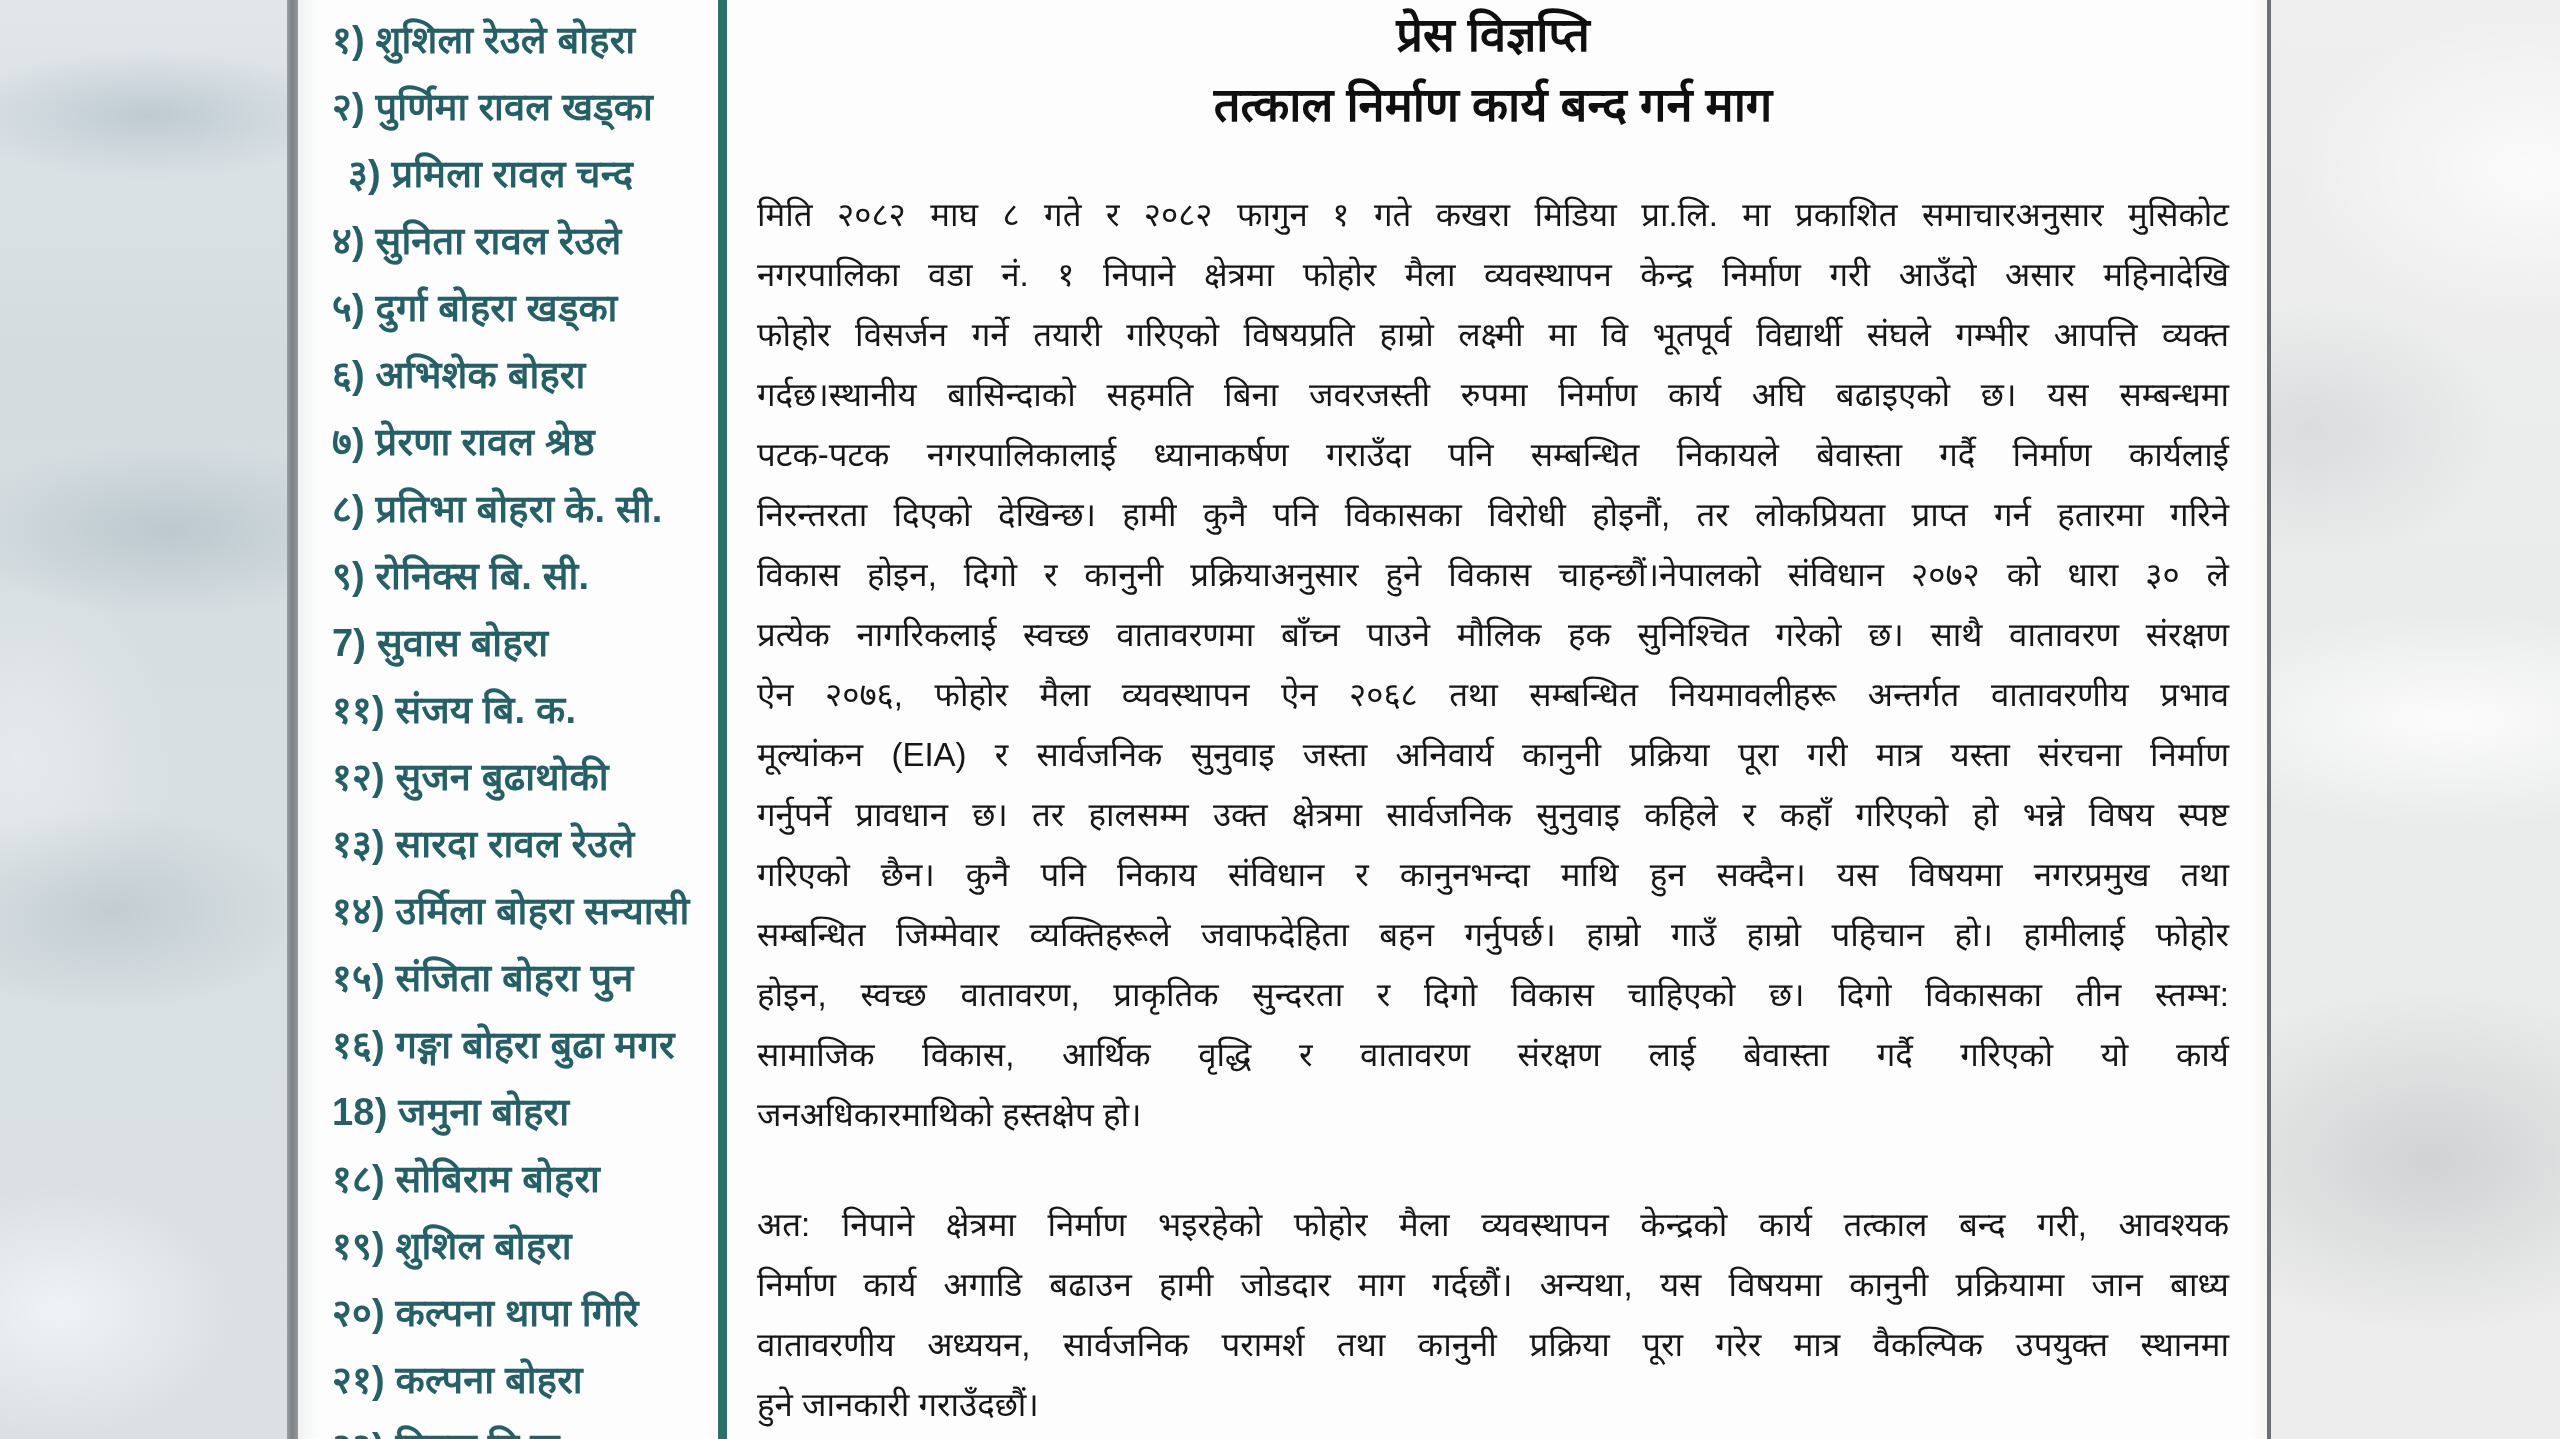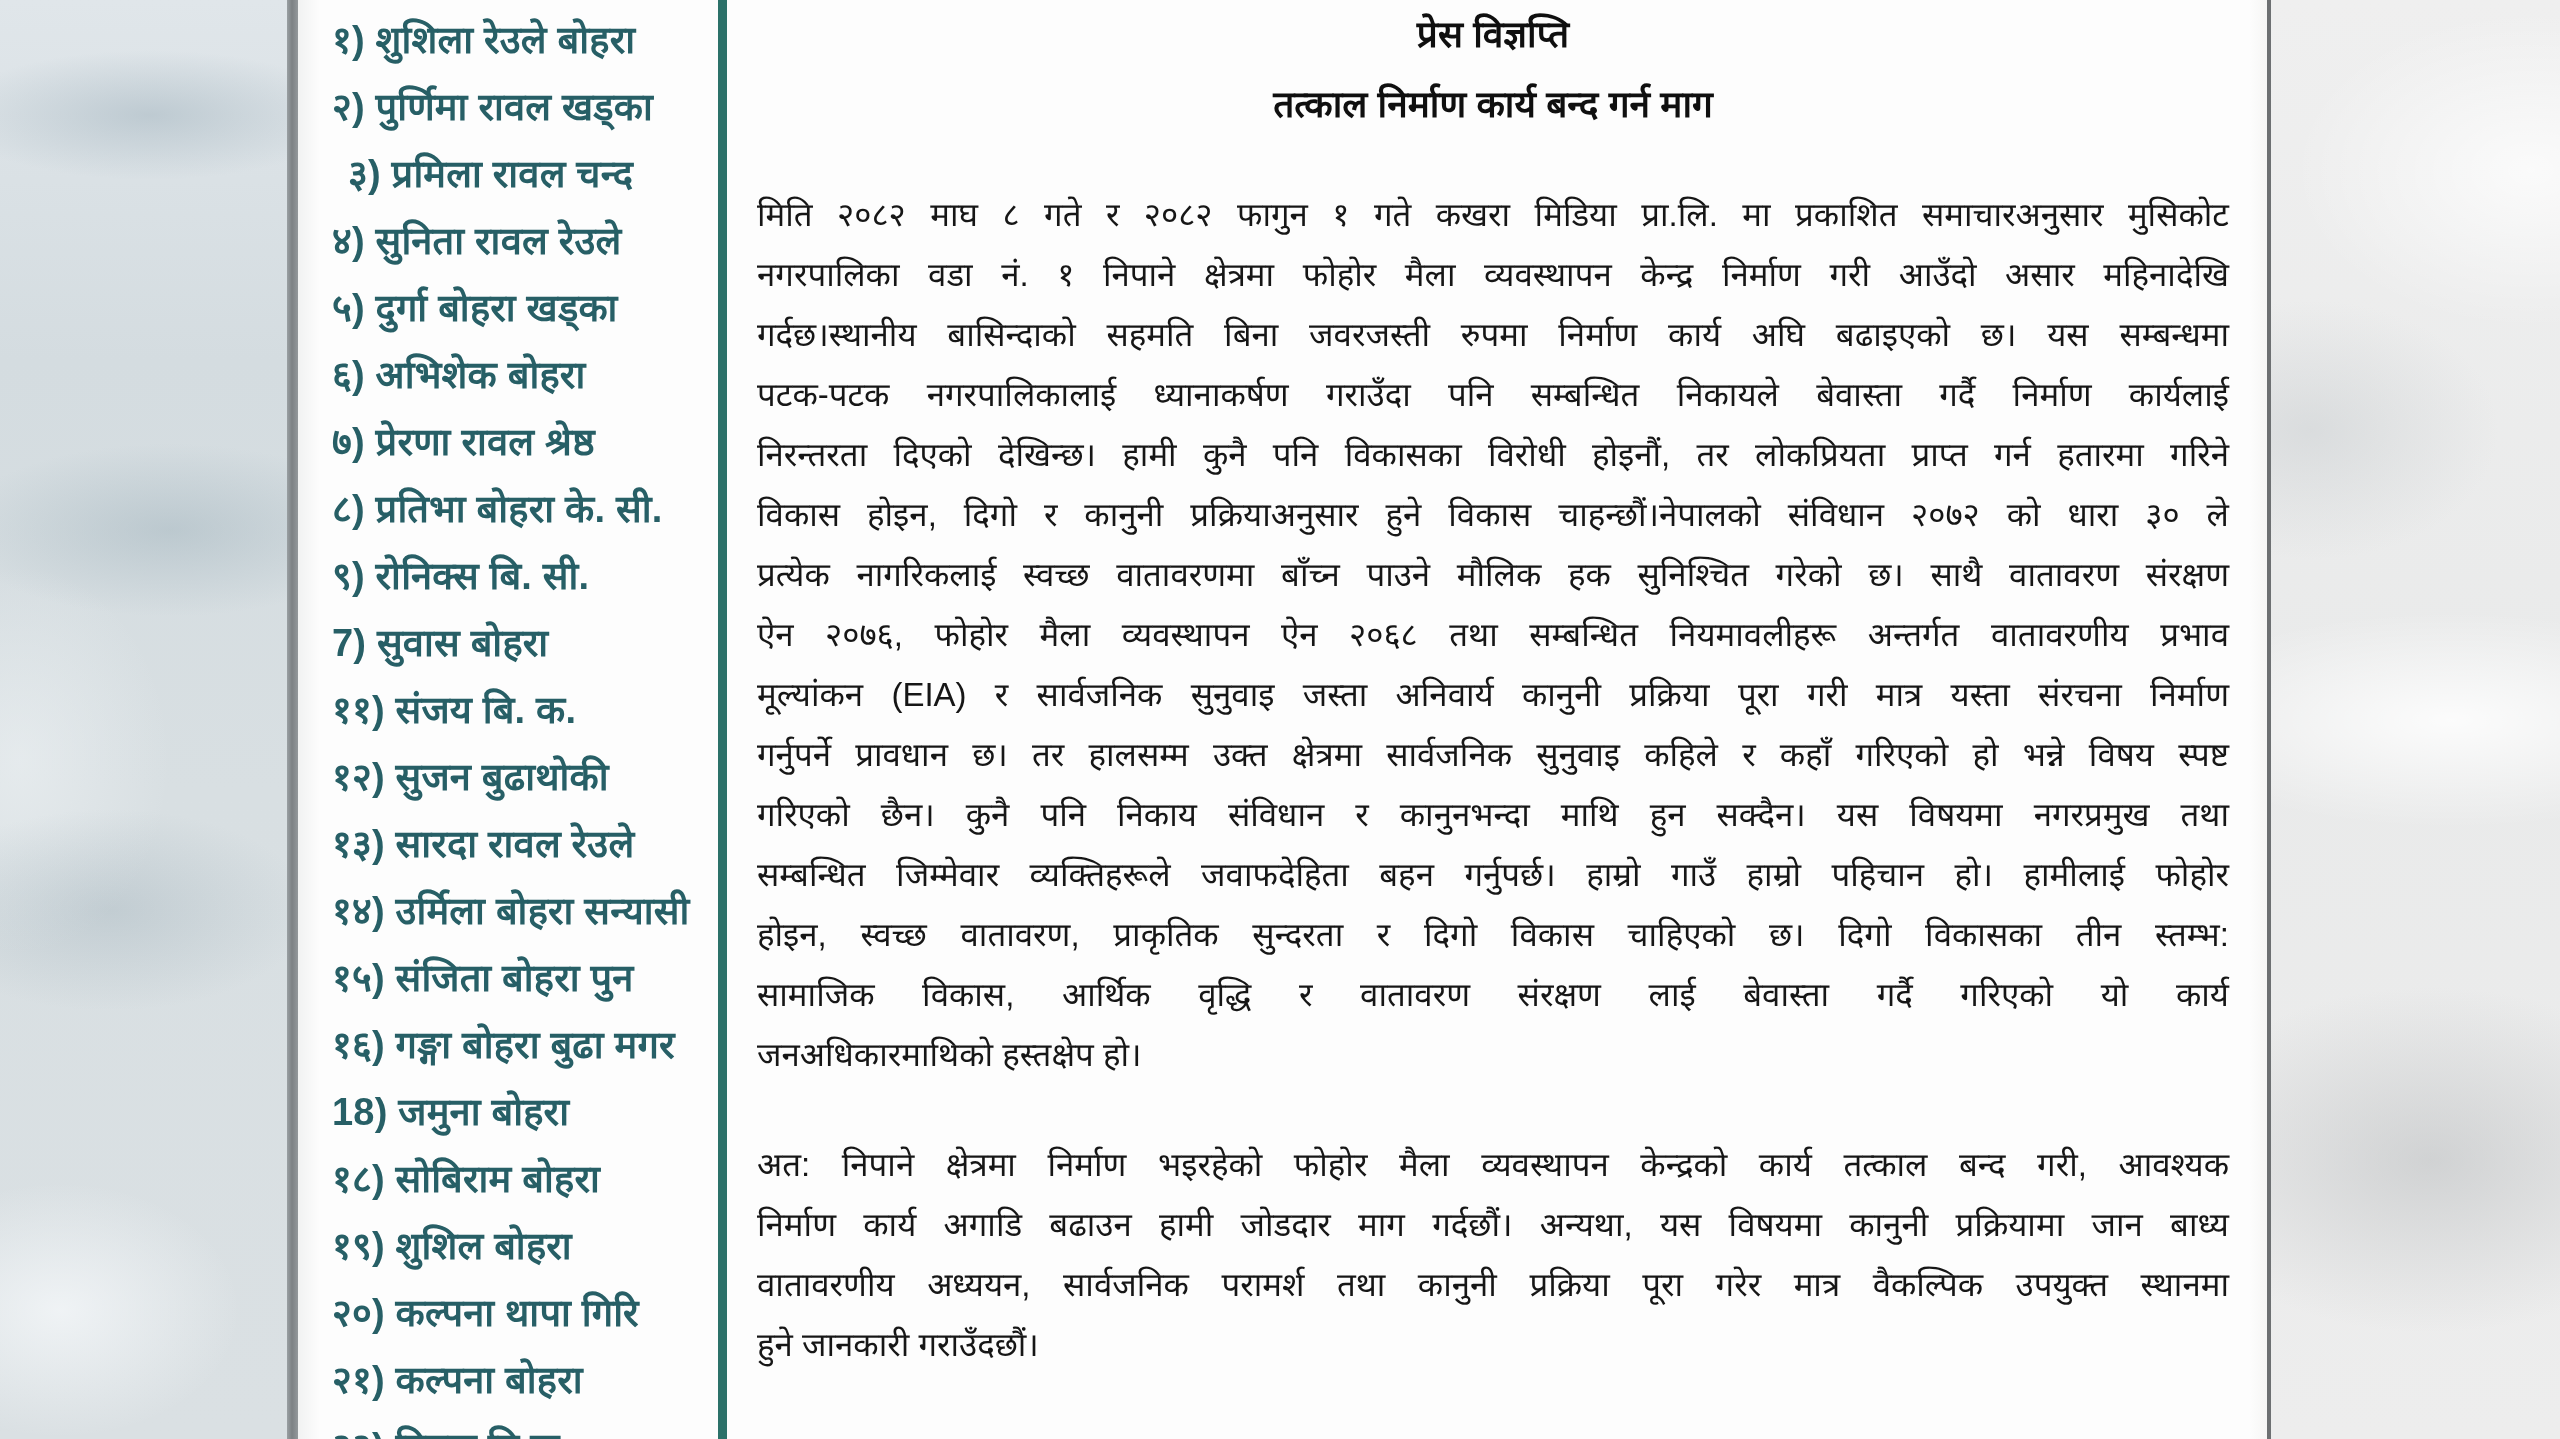--- a/index.html
+++ b/index.html
@@ -44,21 +44,21 @@
   .sig-item {
     height:67px; display:flex; align-items:center;
     font-size:38px; font-weight:700; color:#275f66; white-space:nowrap;
     letter-spacing:.2px;
   }
   .signatories .sig-item:nth-child(3) { padding-left:16px; }
 
   
   .main  { position:absolute; left:757px; top:0; width:1472px; color:#161616; }
   .title-block { text-align:center; }
-  .title-line { font-size:37px; font-weight:700; line-height:70px; color:#0f0f0f; }
+  .title-line { font-size:47px; font-weight:700; line-height:70px; color:#0f0f0f; }
   .para { margin:0; }
   .para-1 { margin-top:45px; }
   .para-2 { margin-top:50px; }
   .line {
     font-size:33px; line-height:60px; color:#161616;
     text-align:justify; text-align-last:justify;
   }
   .para .line:last-child { text-align-last:left; }
 </style>
 </head>
@@ -100,20 +100,21 @@
 
   <div class="main">
     <div class="title-block">
       <div class="title-line">प्रेस विज्ञप्ति</div>
       <div class="title-line">तत्काल निर्माण कार्य बन्द गर्न माग</div>
     </div>
 
     <div class="para para-1">
         <div class="line">मिति २०८२ माघ ८ गते र २०८२ फागुन १ गते कखरा मिडिया प्रा.लि. मा प्रकाशित समाचारअनुसार मुसिकोट</div>
         <div class="line">नगरपालिका वडा नं. १ निपाने क्षेत्रमा फोहोर मैला व्यवस्थापन केन्द्र निर्माण गरी आउँदो असार महिनादेखि</div>
+        <div class="line">फोहोर विसर्जन गर्ने तयारी गरिएको विषयप्रति हाम्रो लक्ष्मी मा वि भूतपूर्व विद्यार्थी संघले गम्भीर आपत्ति व्यक्त</div>
         <div class="line">गर्दछ।स्थानीय बासिन्दाको सहमति बिना जवरजस्ती रुपमा निर्माण कार्य अघि बढाइएको छ। यस सम्बन्धमा</div>
         <div class="line">पटक-पटक नगरपालिकालाई ध्यानाकर्षण गराउँदा पनि सम्बन्धित निकायले बेवास्ता गर्दै निर्माण कार्यलाई</div>
         <div class="line">निरन्तरता दिएको देखिन्छ। हामी कुनै पनि विकासका विरोधी होइनौं, तर लोकप्रियता प्राप्त गर्न हतारमा गरिने</div>
         <div class="line">विकास होइन, दिगो र कानुनी प्रक्रियाअनुसार हुने विकास चाहन्छौं।नेपालको संविधान २०७२ को धारा ३० ले</div>
         <div class="line">प्रत्येक नागरिकलाई स्वच्छ वातावरणमा बाँच्न पाउने मौलिक हक सुनिश्चित गरेको छ। साथै वातावरण संरक्षण</div>
         <div class="line">ऐन २०७६, फोहोर मैला व्यवस्थापन ऐन २०६८ तथा सम्बन्धित नियमावलीहरू अन्तर्गत वातावरणीय प्रभाव</div>
         <div class="line">मूल्यांकन (EIA) र सार्वजनिक सुनुवाइ जस्ता अनिवार्य कानुनी प्रक्रिया पूरा गरी मात्र यस्ता संरचना निर्माण</div>
         <div class="line">गर्नुपर्ने प्रावधान छ। तर हालसम्म उक्त क्षेत्रमा सार्वजनिक सुनुवाइ कहिले र कहाँ गरिएको हो भन्ने विषय स्पष्ट</div>
         <div class="line">गरिएको छैन। कुनै पनि निकाय संविधान र कानुनभन्दा माथि हुन सक्दैन। यस विषयमा नगरप्रमुख तथा</div>
         <div class="line">सम्बन्धित जिम्मेवार व्यक्तिहरूले जवाफदेहिता बहन गर्नुपर्छ। हाम्रो गाउँ हाम्रो पहिचान हो। हामीलाई फोहोर</div>

